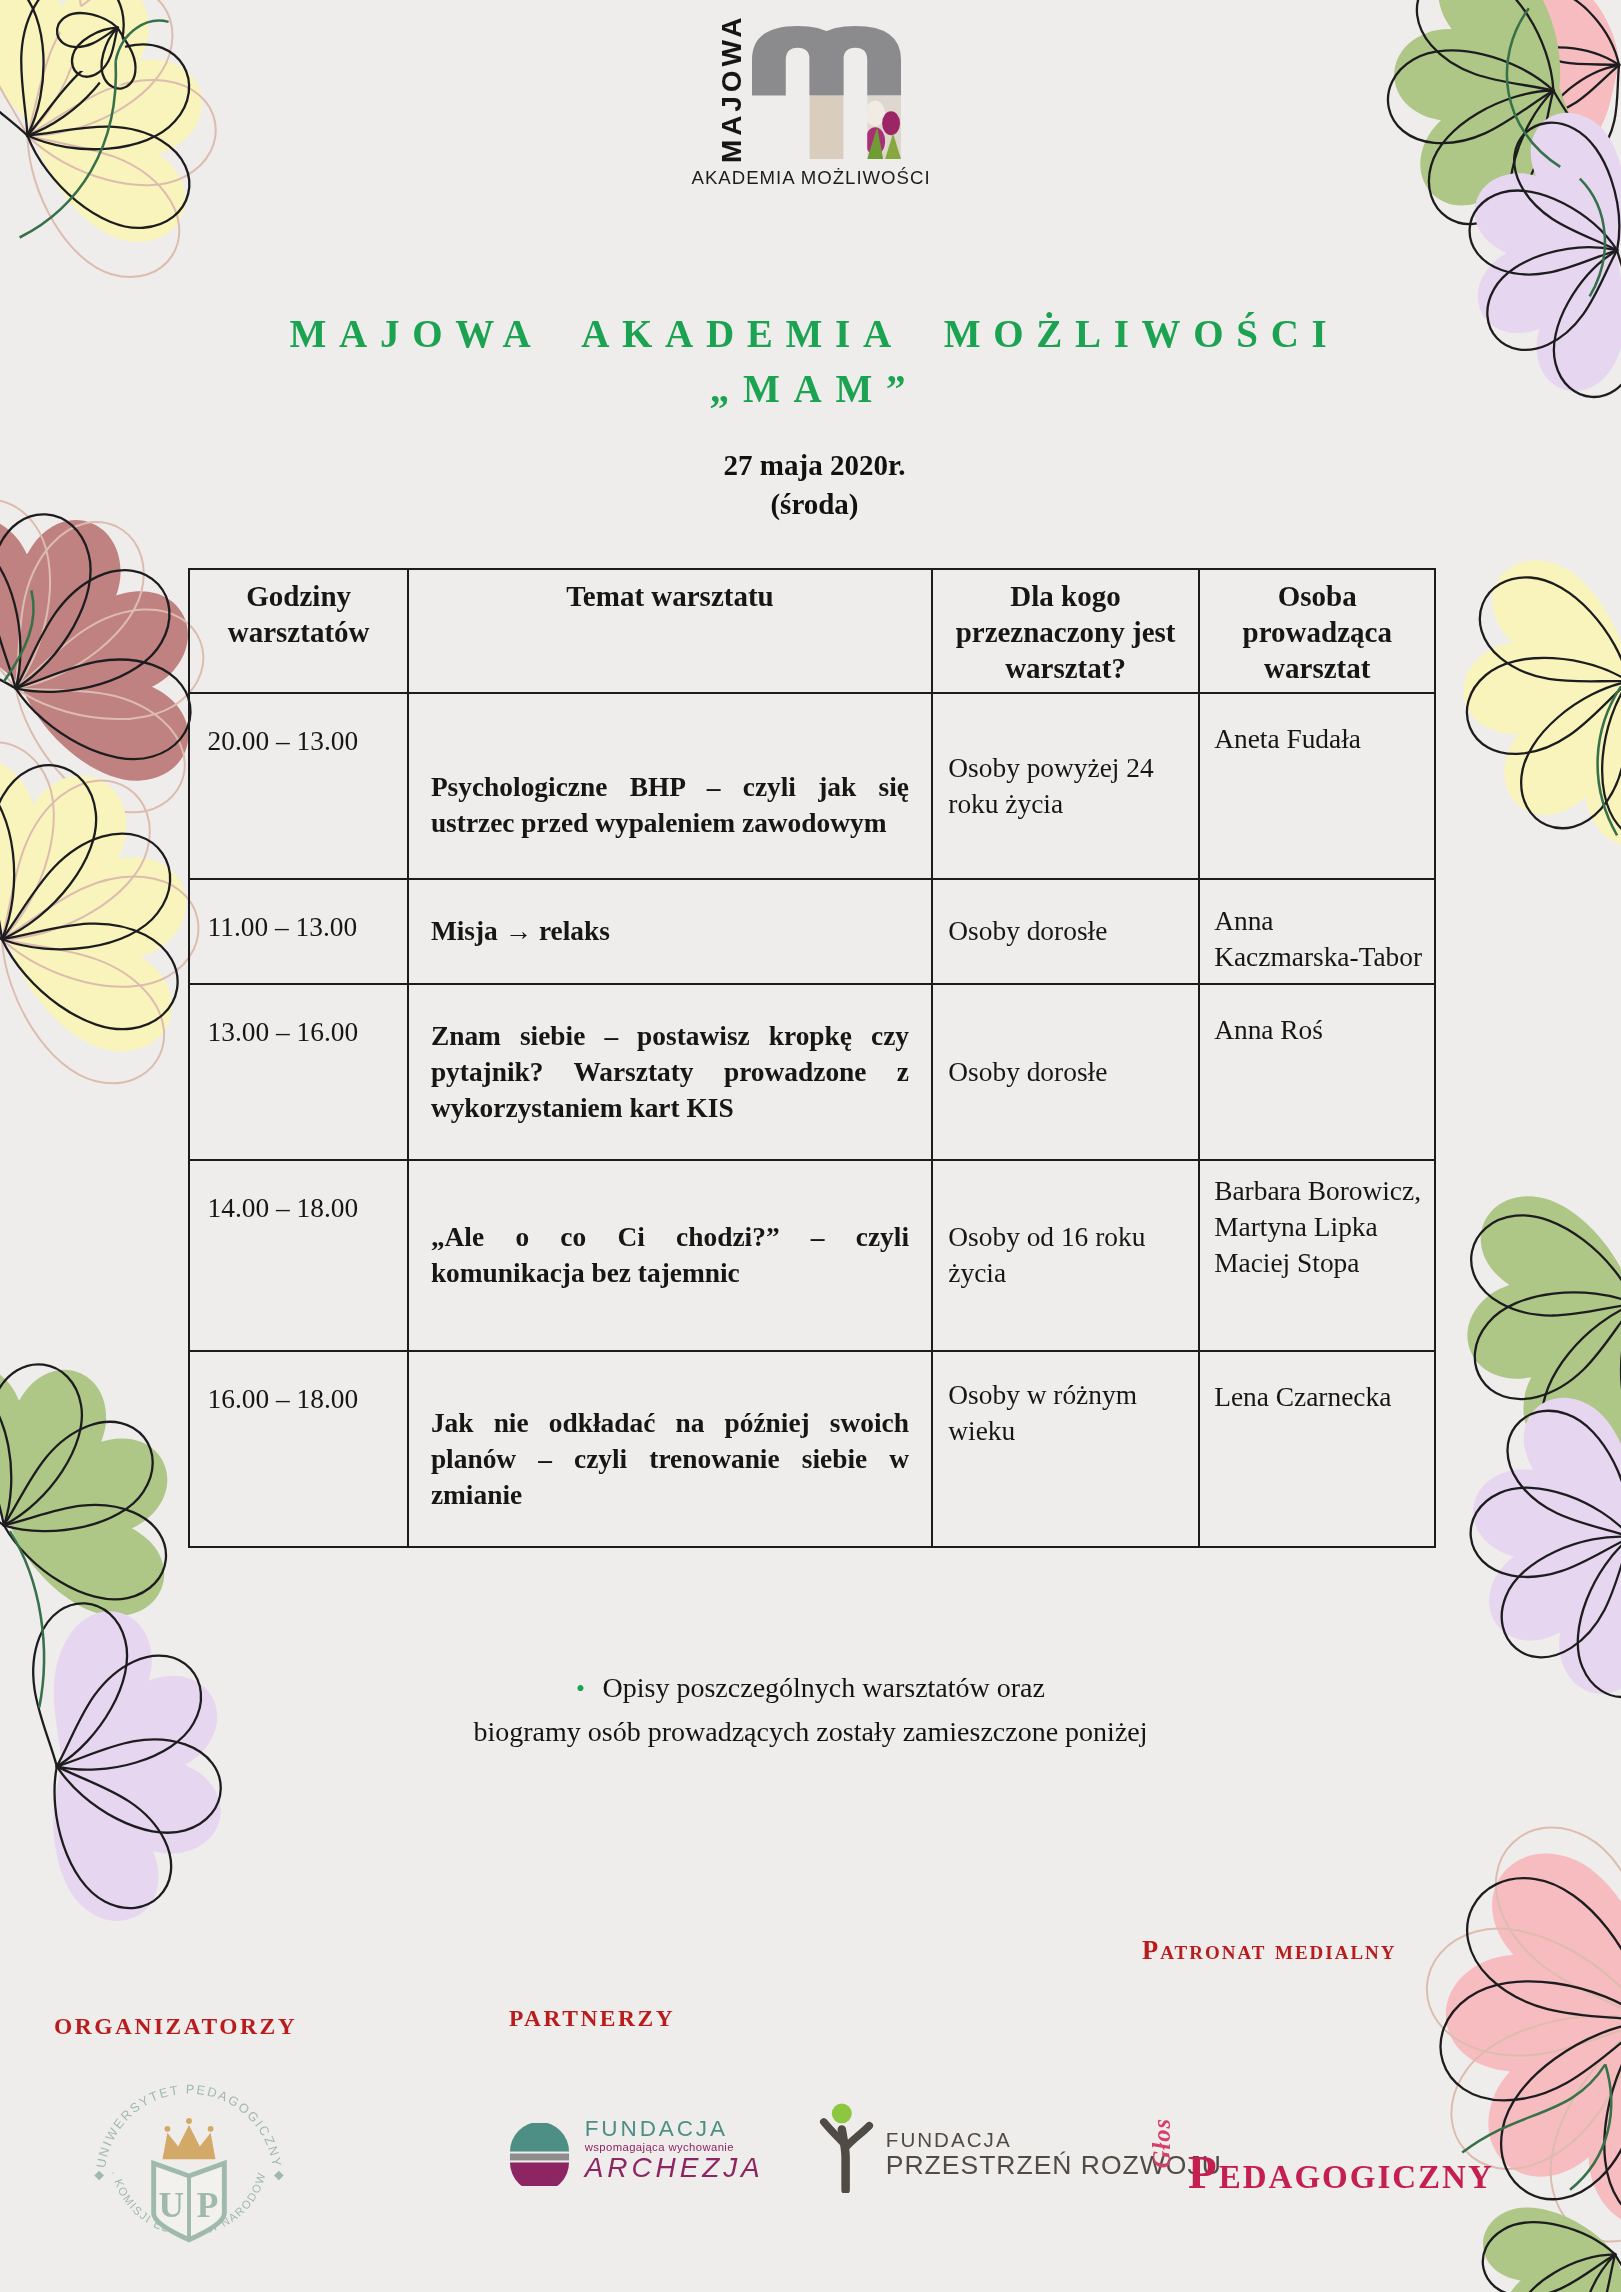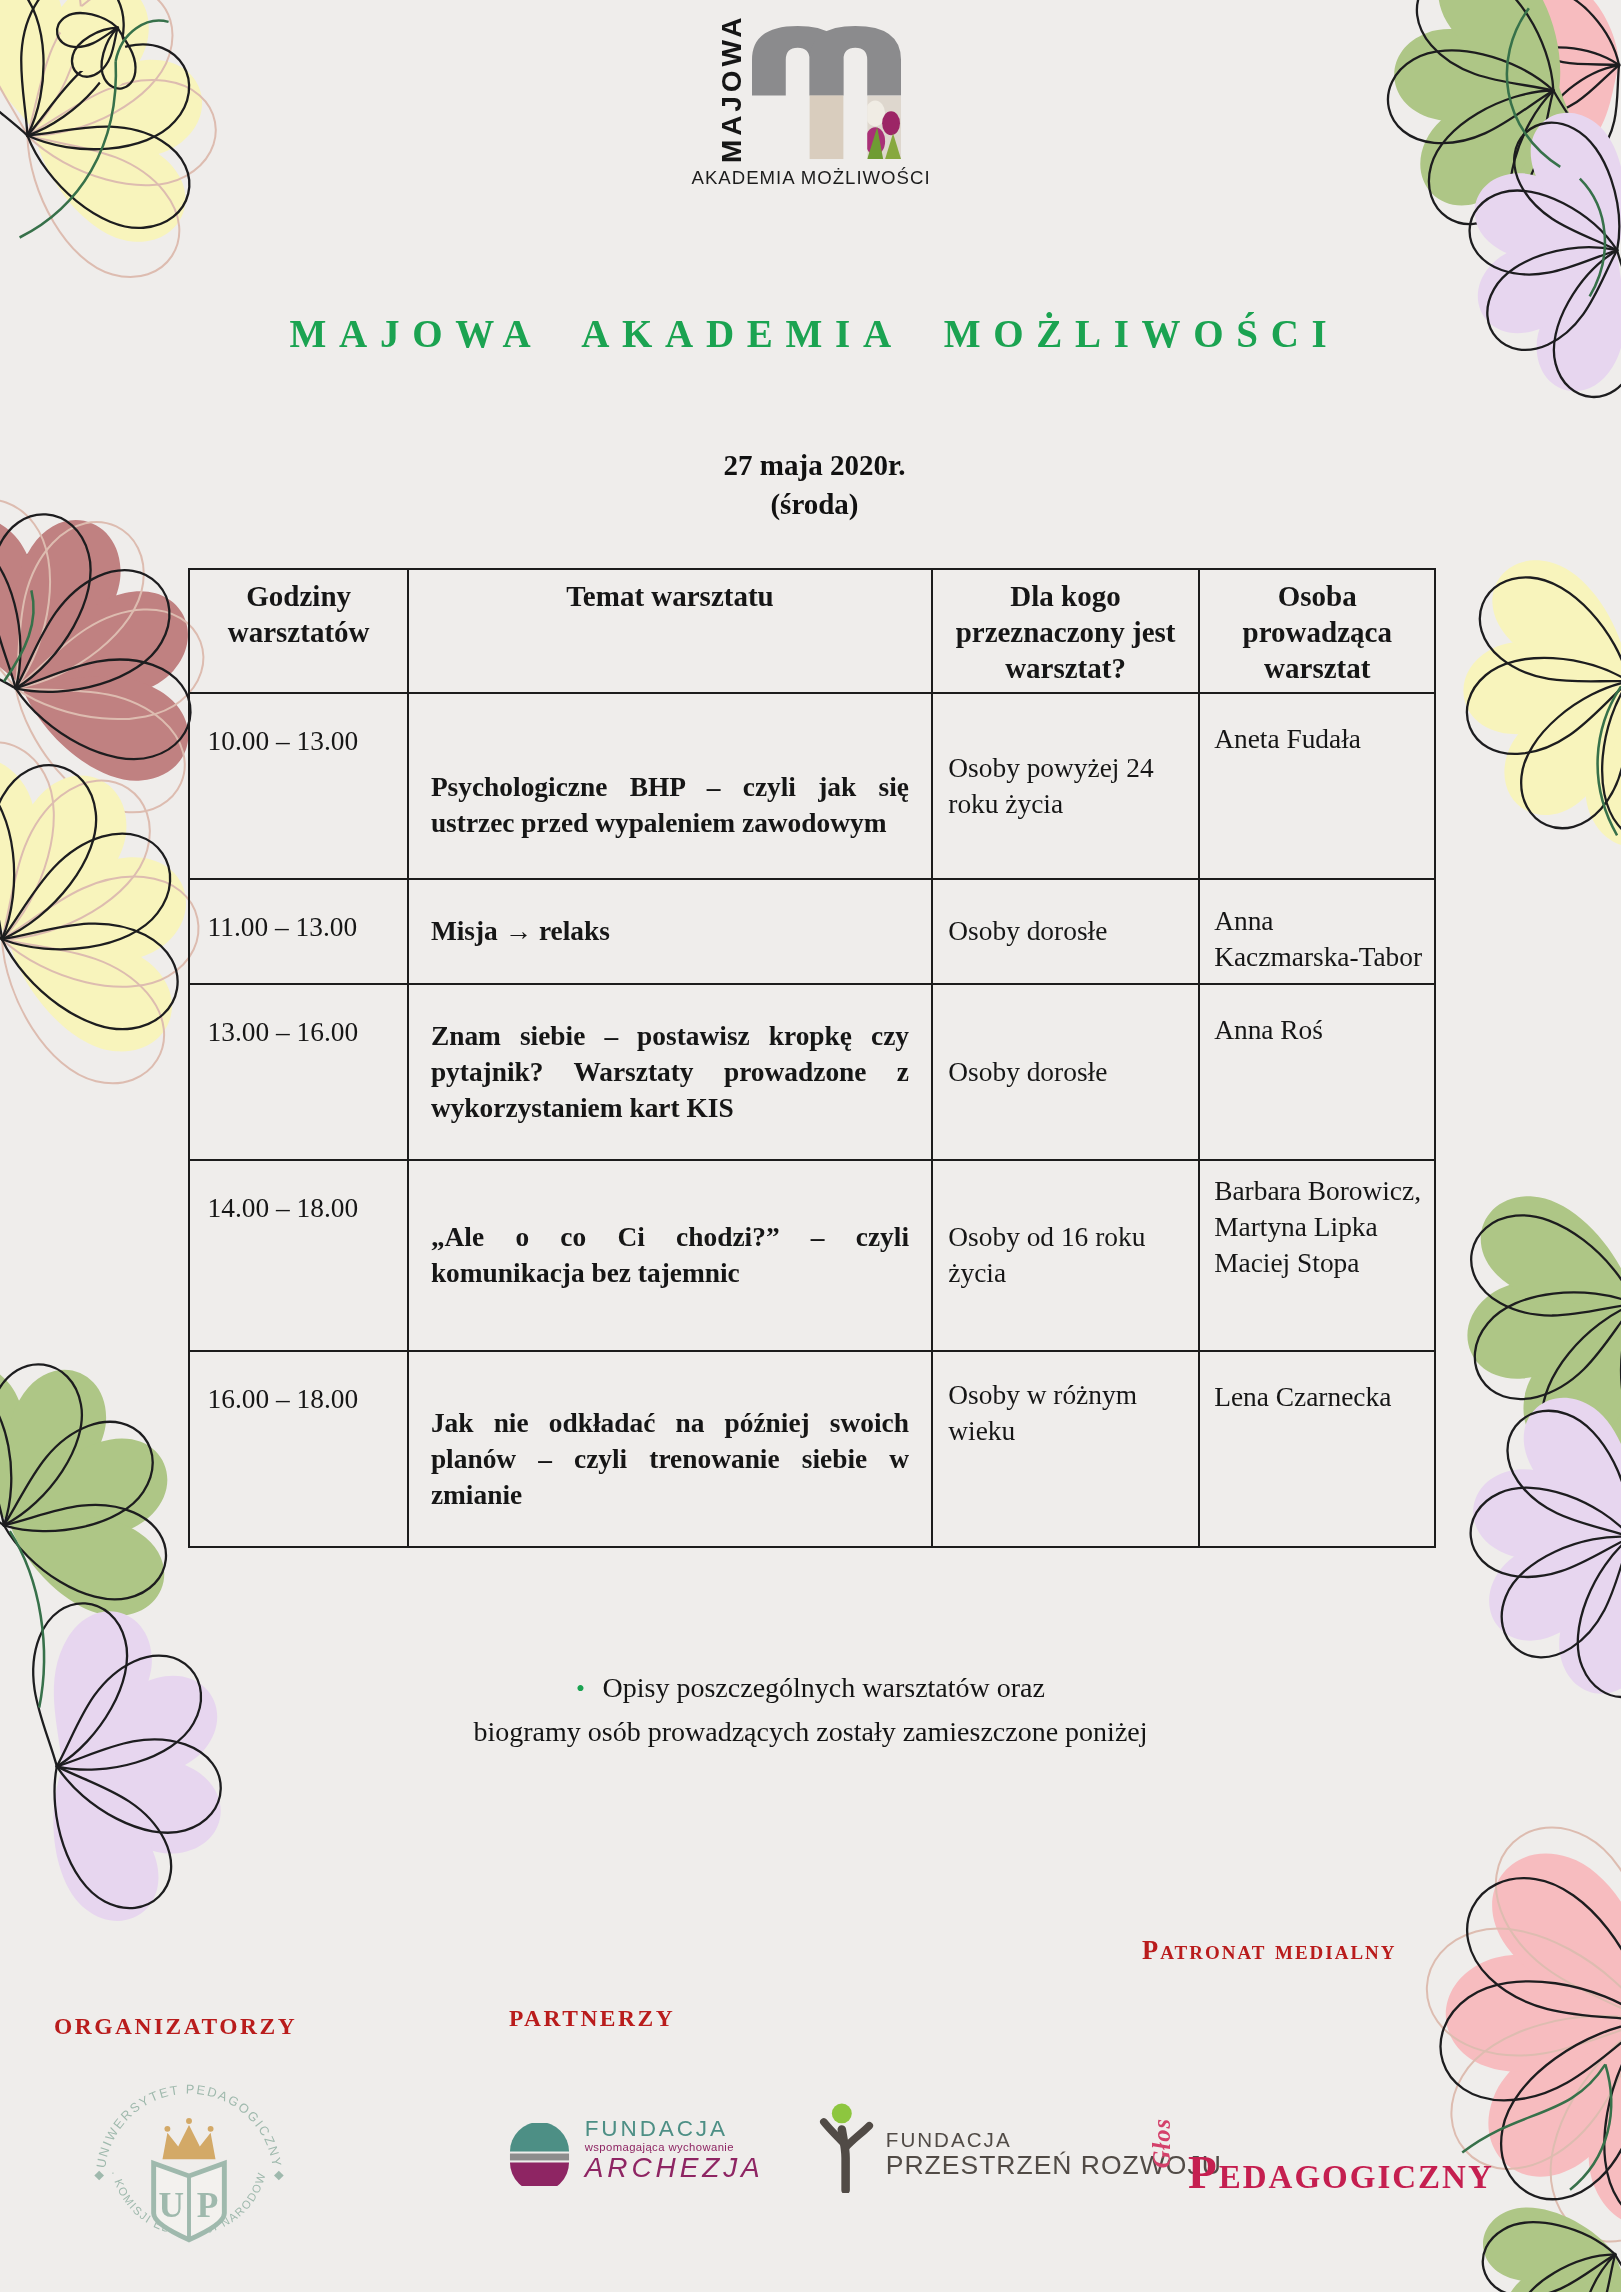--- a/index.html
+++ b/index.html
@@ -302,20 +302,21 @@
             <path d="M116,146 l10,-32 6,32 Z" fill="#6f9c33"></path>
             <path d="M134,146 l8,-26 8,26 Z" fill="#87a83f"></path>
           </g>
         </svg>
         <div class="logo-caption">AKADEMIA MOŻLIWOŚCI</div>
       </div>
     </div>
 
     <div class="title-block">
       <div class="title-line1">MAJOWA AKADEMIA MOŻLIWOŚCI</div>
+      <div class="title-line2">„MAM”</div>
     </div>
     <div class="date-block">
       <div class="date-line">27 maja 2020r.</div>
       <div class="date-line">(środa)</div>
     </div>
 
     <table class="sched">
       <colgroup>
           <col class="c1">
           <col class="c2">
@@ -325,21 +326,21 @@
       <thead>
         <tr>
           <th>Godziny warsztatów</th>
           <th>Temat warsztatu</th>
           <th>Dla kogo przeznaczony jest warsztat?</th>
           <th>Osoba prowadząca warsztat</th>
         </tr>
       </thead>
       <tbody>
         <tr>
-          <td class="time">10.00 – 13.00</td>
+          <td class="time">20.00 – 13.00</td>
           <td class="topic">Psychologiczne BHP – czyli jak się ustrzec przed wypaleniem zawodowym</td>
           <td class="aud">Osoby powyżej 24 roku życia</td>
           <td class="person">Aneta Fudała</td>
         </tr>
         <tr>
           <td class="time">11.00 – 13.00</td>
           <td class="topic">Misja → relaks</td>
           <td class="aud">Osoby dorosłe</td>
           <td class="person">Anna Kaczmarska-Tabor</td>
         </tr>

